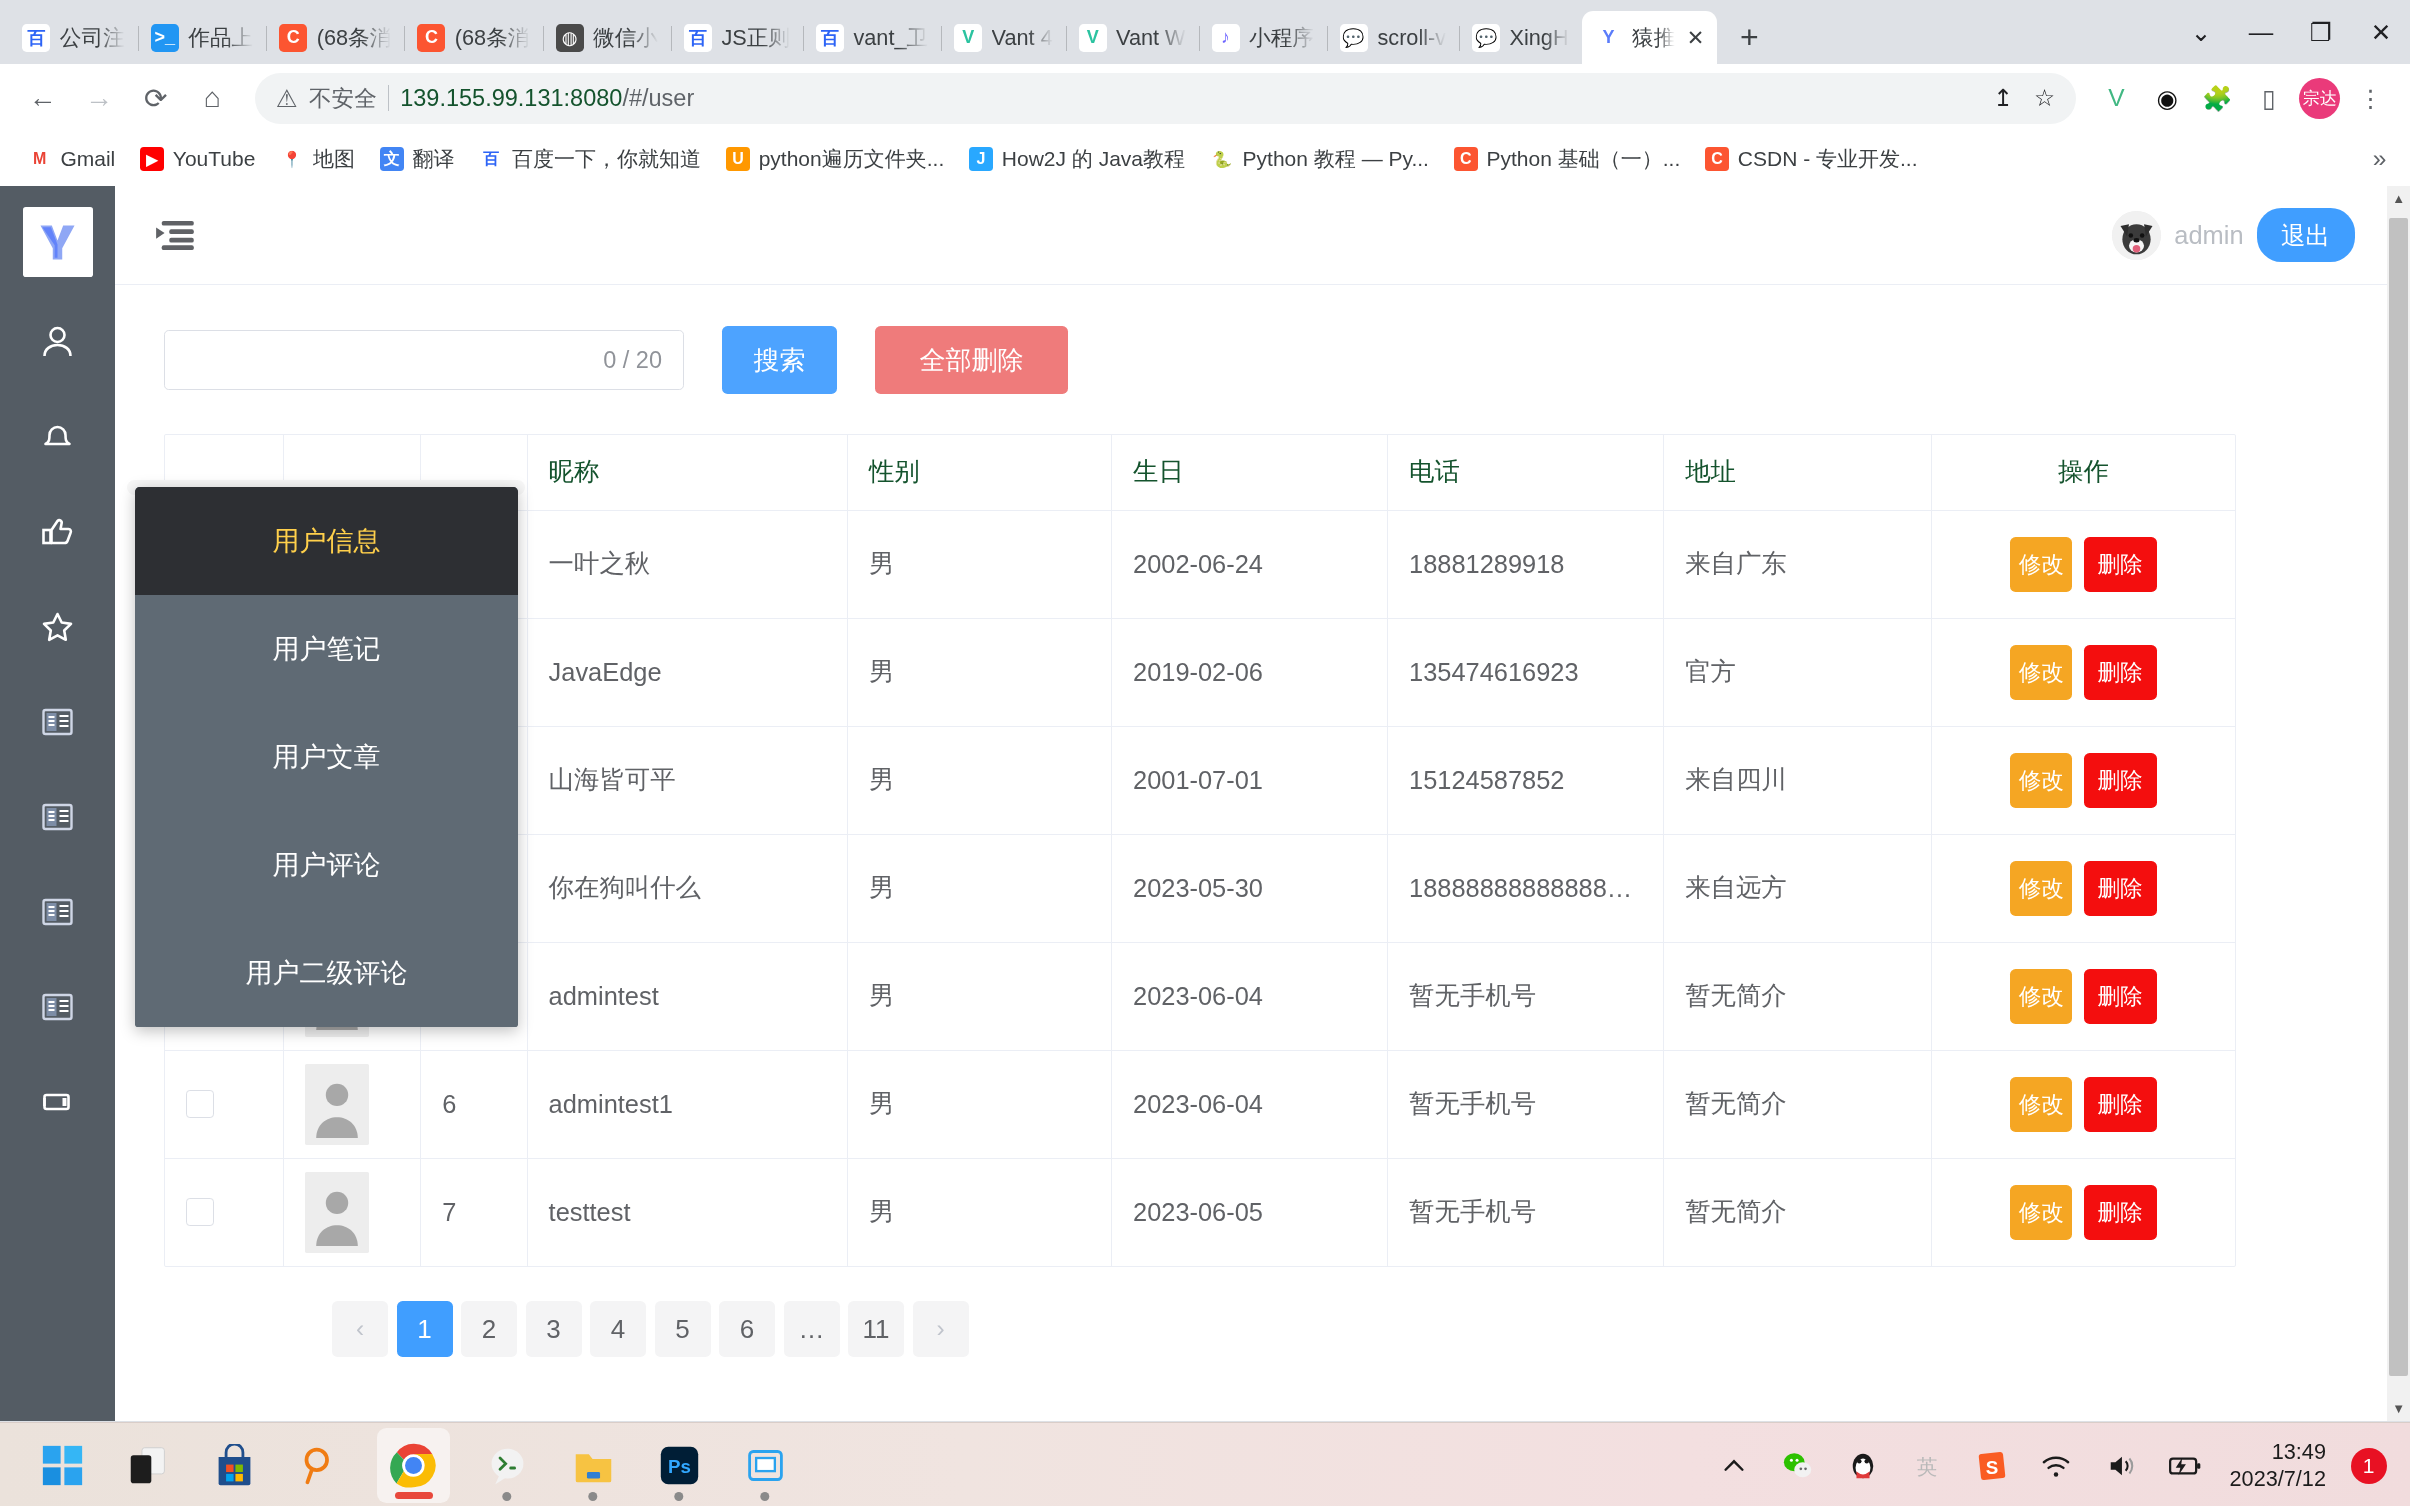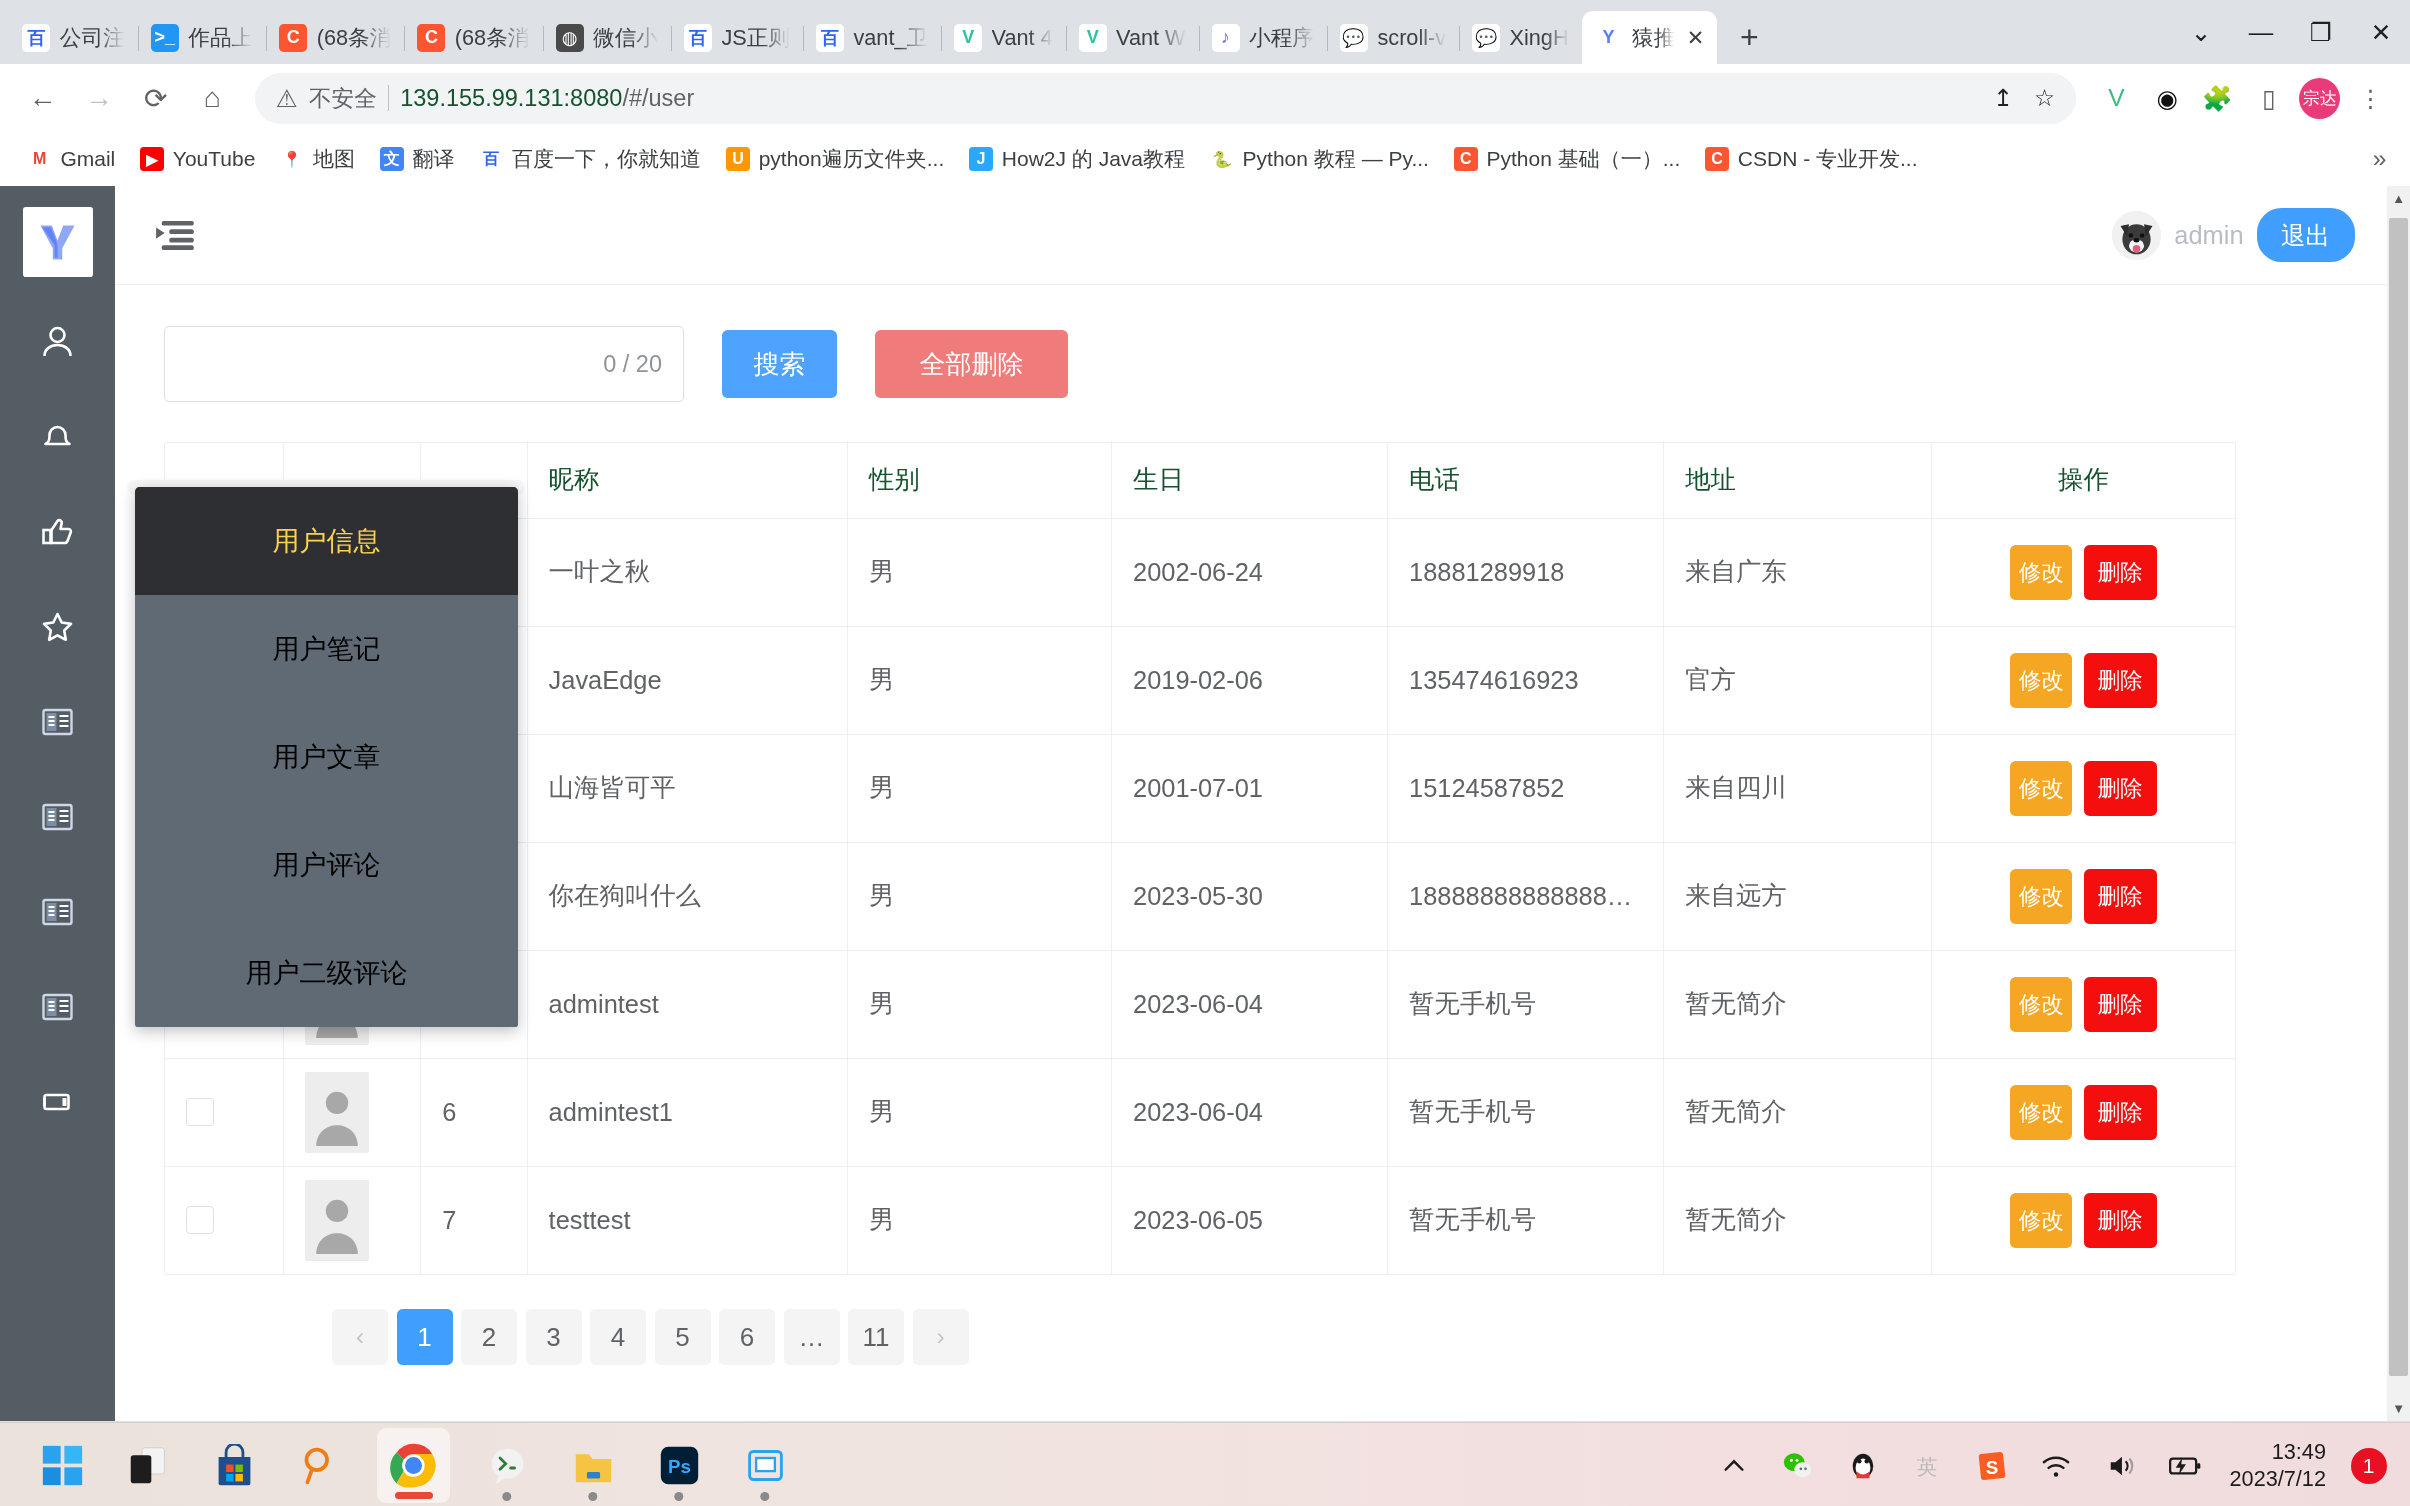--- a/index.html
+++ b/index.html
@@ -78,21 +78,21 @@
              border-bottom:0.9px solid #ebeef5; }
   .burger { width:53px; height:53px; display:flex; align-items:center; justify-content:center; }
   .apphead-right { margin-left:auto; display:flex; align-items:center; gap:13px; }
   .avatar { width:49px; height:49px; border-radius:50%; overflow:hidden; background:#eee;
             display:flex; align-items:center; justify-content:center; }
   .uname { font-size:25.4px; color:#b9bdc3; }
   .logout { background:#409eff; color:#fff; border:none; border-radius:24.5px; padding:10.4px 24.5px;
             font-size:24.5px; font-family:inherit; }
 
   .toolrow { display:flex; align-items:center; gap:38px; padding:41px 0 0 49px; }
-  .searchbox { width:520px; height:76px; border:0.9px solid #dcdfe6; border-radius:4.7px; background:#fff;
+  .searchbox { width:520px; height:60px; border:0.9px solid #dcdfe6; border-radius:4.7px; background:#fff;
                display:flex; align-items:center; padding:0 21px; }
   .searchbox input { flex:1; border:none; outline:none; font-size:24.5px; font-family:inherit; color:#606266; background:transparent;}
   .counter { font-size:23.5px; color:#909399; }
   .btn-search { background:#4da3ff; color:#fff; border:none; border-radius:5.6px; width:115px; height:68px;
                 font-size:26px; font-family:inherit; }
   .btn-delall { background:#ef7b7b; color:#fff; border:none; border-radius:5.6px; width:193px; height:68px;
                 font-size:26px; font-family:inherit; }
 
   .tablewrap { margin:40px 0 0 49px; width:2072px; border:0.9px solid #ebeef5; border-radius:1.9px;
                background:#fff; overflow:hidden; }
@@ -118,21 +118,21 @@
   .pg { min-width:56px; height:56px; padding:0 11.3px; border-radius:5.6px; background:#f4f4f5; color:#606266;
         font-size:26px; display:flex; align-items:center; justify-content:center; border:none; font-family:inherit;}
   .pg.arrow { background:#f4f4f5; color:#c0c4cc; font-size:24.5px; }
   .pg.active { background:#409eff; color:#fff; }
 
   
   .dropdown { position:absolute; left:135px; top:301px; width:383px; background:#5f6a74;
               border-radius:4.7px 4.7px 2.8px 2.8px; box-shadow:0 3.8px 15px rgba(0,0,0,.25); overflow:hidden;
               z-index:40; }
   .dd-item { height:108px; display:flex; align-items:center; justify-content:center;
-             font-size:27px; color:#000000; }
+             font-size:27px; color:#ffffff; }
   .dd-item.active { background:#2d2f33; color:#ffd04b; }
   .dd-shadow { position:absolute; left:127px; top:294px; width:398px; height:15px; background:#f7f7f7;
                border-radius:7.5px; z-index:39; }
 
   
   .pagescroll { position:absolute; right:0; top:0; width:24.5px; height:1235px; background:#f1f1f1; }
   .ps-up,.ps-dn { width:24.5px; height:24.5px; display:flex; align-items:center; justify-content:center;
                   font-size:13px; color:#555; }
   .ps-thumb { position:absolute; left:2.8px; top:32px; width:19px; height:1158px; background:#c1c1c1; border-radius:1.9px;}
 

